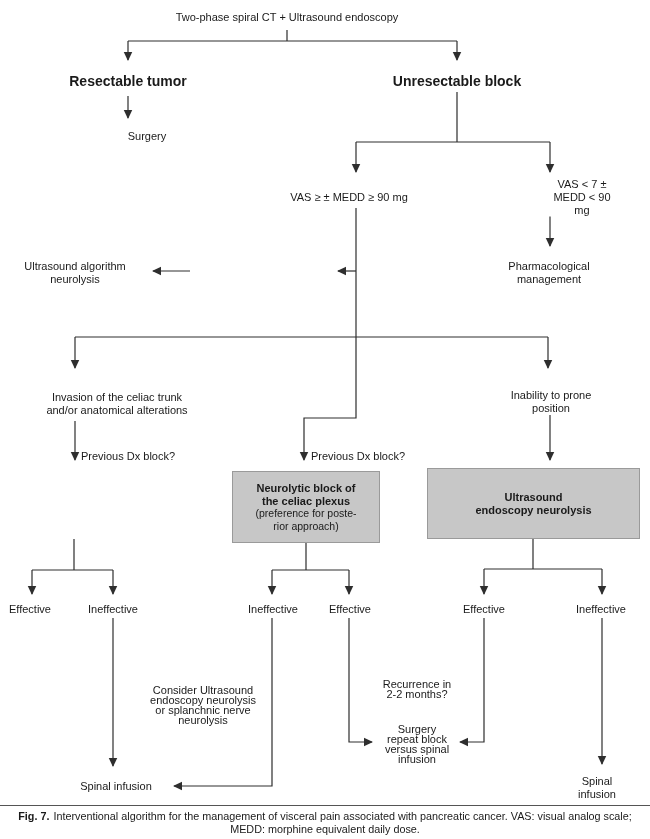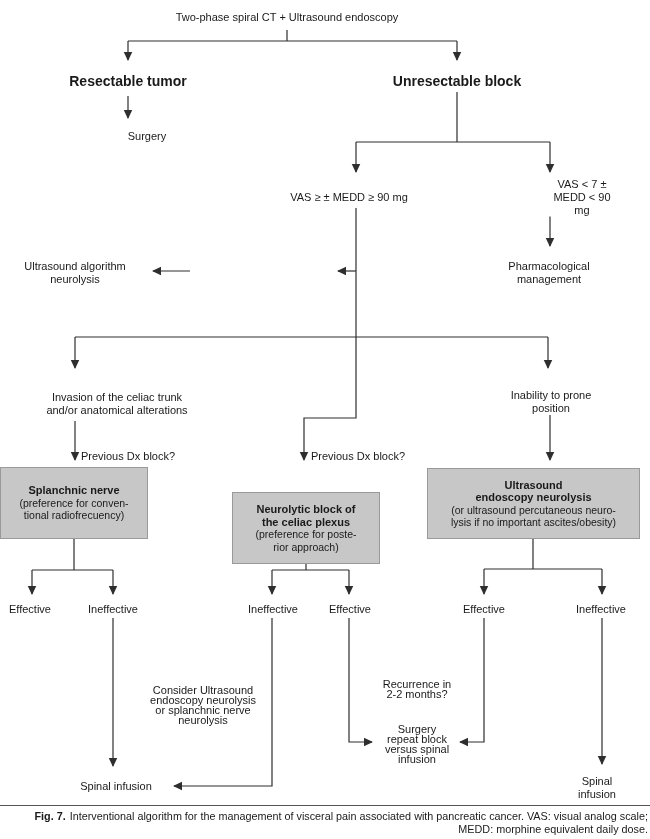--- a/index.html
+++ b/index.html
@@ -22,21 +22,21 @@
     position:absolute;background:var(--box-fill,#c7c7c7);
     border:1px solid var(--box-border,#999);
     display:flex;flex-direction:column;align-items:center;justify-content:center;
     text-align:center;box-sizing:border-box;padding:2px 4px;
   }
   .gbox .box-title{font-weight:bold;font-size:11px;line-height:12.5px;white-space:pre-line;}
   .gbox .box-body{font-size:10.5px;line-height:12.5px;white-space:pre-line;}
   .caption{
     position:absolute;left:0;right:0;top:805px;
     border-top:1px solid #555;padding:4px 2px 0 2px;
-    font-size:10.8px;line-height:13px;text-align:right;
+    font-size:10.8px;line-height:13px;text-align:center;
   }
   .caption b{padding-right:4px;}
 </style>
 </head>
 <body>
 
 <div class="stage">
 
   <svg id="flow" width="650" height="839" viewBox="0 0 650 839">
     <defs>
@@ -86,36 +86,29 @@
   <div class="node" style="left:75px;top:273px">Ultrasound algorithm
 neurolysis</div>
   <div class="node" style="left:549px;top:273px">Pharmacological
 management</div>
   <div class="node" style="left:117px;top:404px">Invasion of the celiac trunk
 and/or anatomical alterations</div>
   <div class="node" style="left:551px;top:402px">Inability to prone position</div>
   <div class="node small" style="left:128px;top:456px">Previous Dx block?</div>
   <div class="node small" style="left:358px;top:456px">Previous Dx block?</div>
 
-  <div class="gbox" style="left:0px;top:467px;width:148px;height:72px">
-    <span class="box-title">Splanchnic nerve</span>
-    <span class="box-body">(preference for conven-
-tional radiofrecuency)</span>
-  </div>
-  <div class="gbox" style="left:232px;top:492px;width:148px;height:72px">
+  <div class="gbox" style="left:232px;top:471px;width:148px;height:72px">
     <span class="box-title">Neurolytic block of
 the celiac plexus</span>
     <span class="box-body">(preference for poste-
 rior approach)</span>
   </div>
   <div class="gbox" style="left:427px;top:468px;width:213px;height:71px">
     <span class="box-title">Ultrasound
 endoscopy neurolysis</span>
-    <span class="box-body">(or ultrasound percutaneous neuro-
-lysis if no important ascites/obesity)</span>
   </div>
 
   <div class="node" style="left:30px;top:609px">Effective</div>
   <div class="node" style="left:113px;top:609px">Ineffective</div>
   <div class="node" style="left:273px;top:609px">Ineffective</div>
   <div class="node" style="left:350px;top:609px">Effective</div>
   <div class="node" style="left:484px;top:609px">Effective</div>
   <div class="node" style="left:601px;top:609px">Ineffective</div>
 
   <div class="node small" style="left:203px;top:705px">Consider Ultrasound

